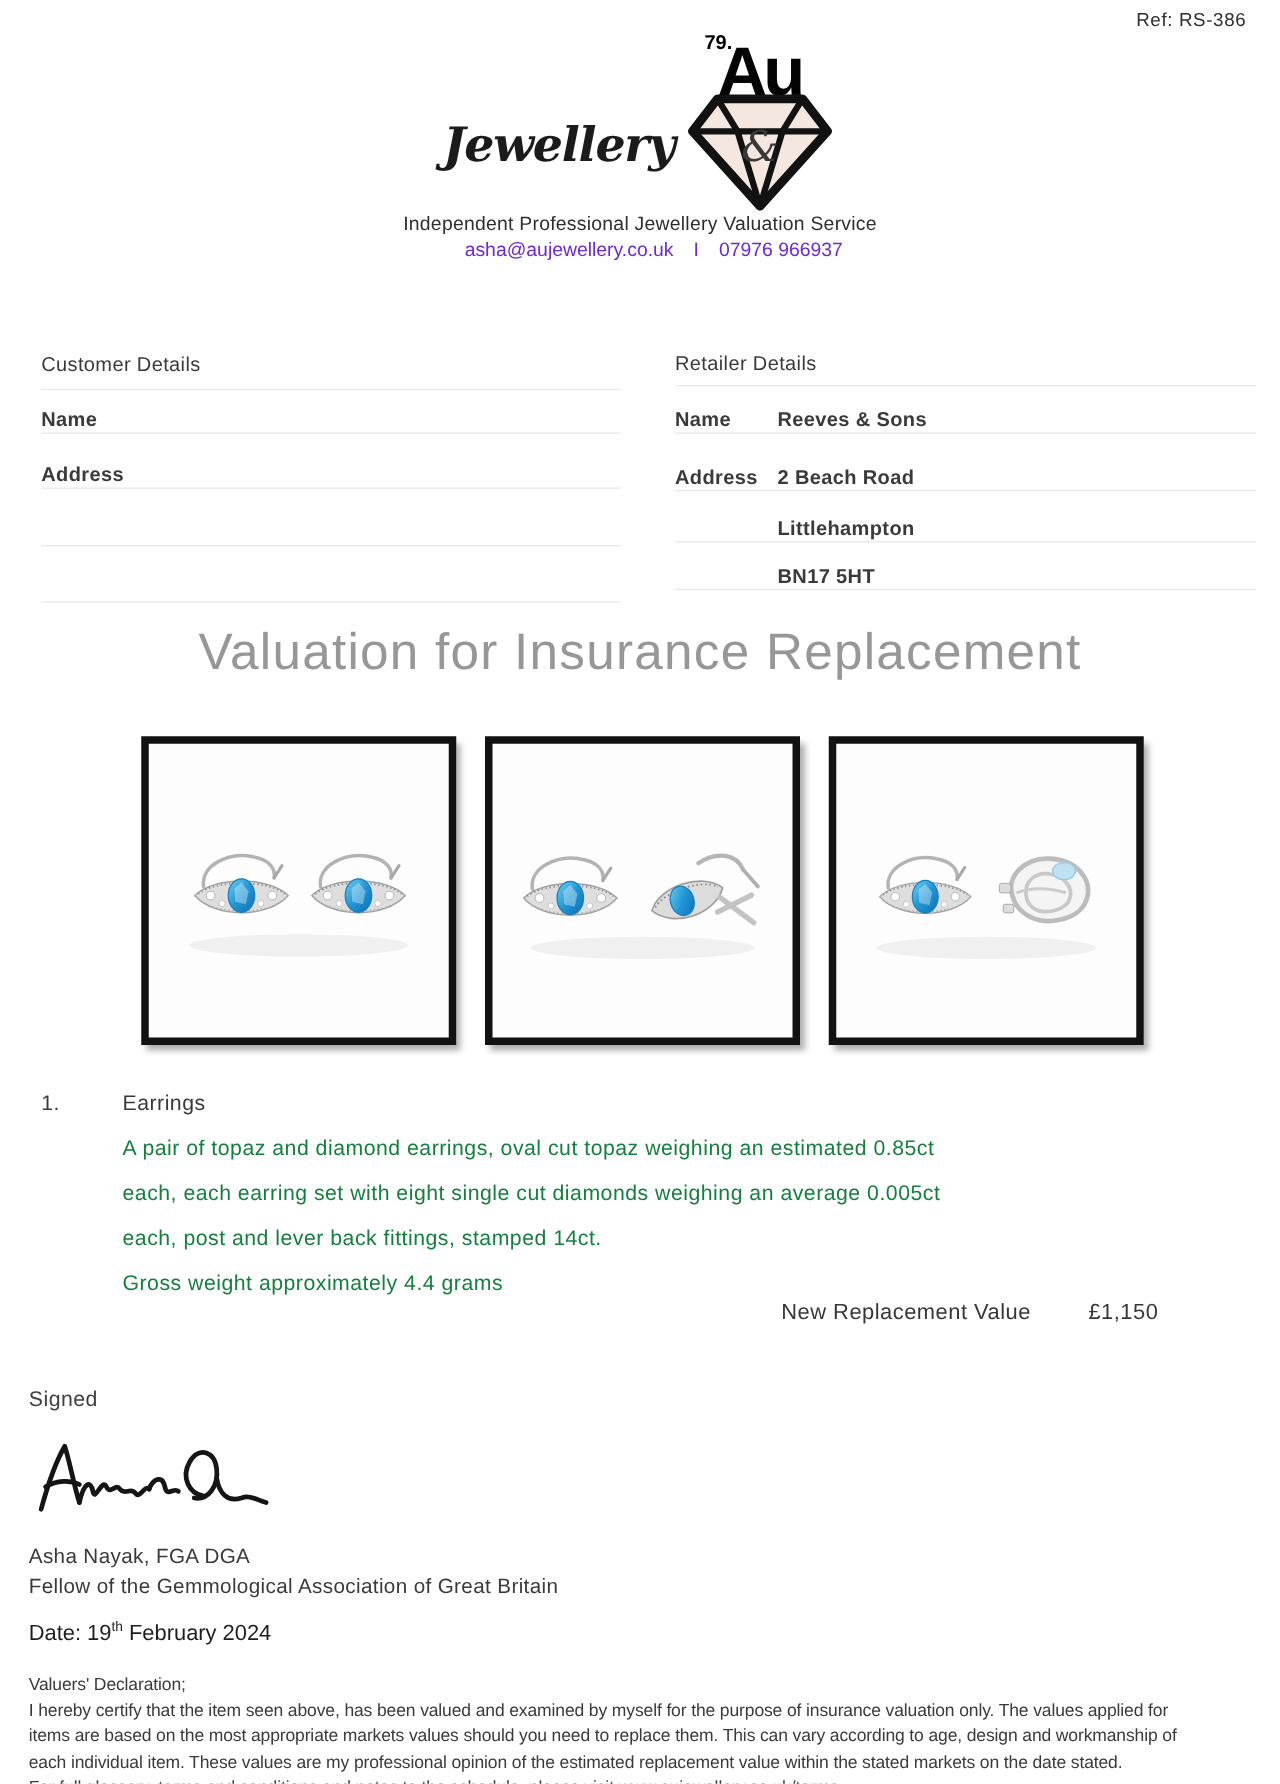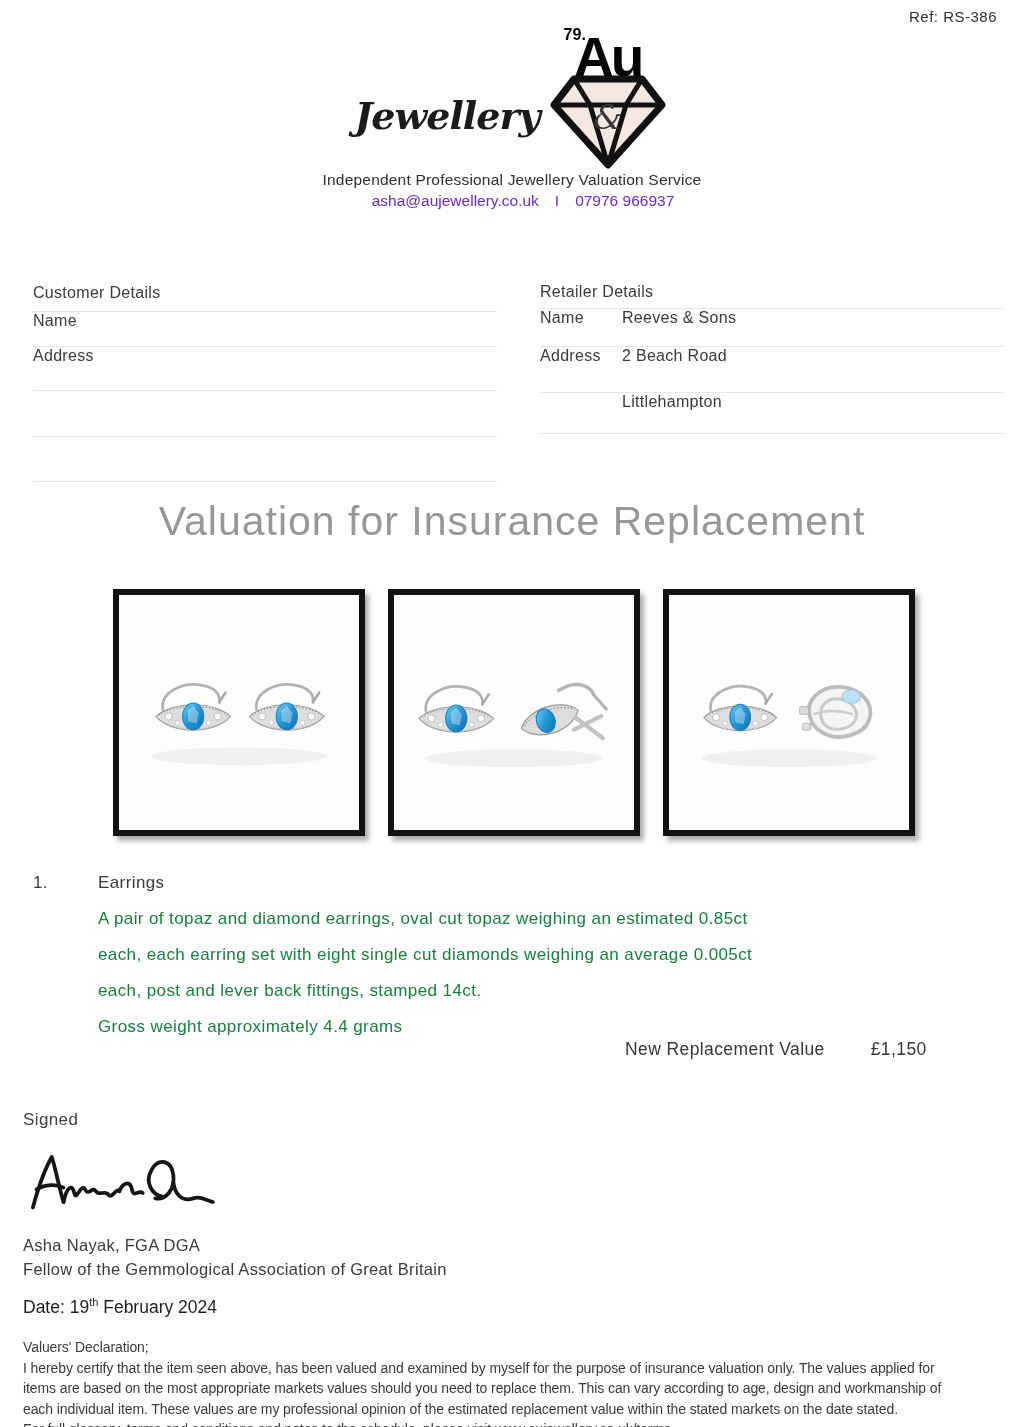--- a/index.html
+++ b/index.html
@@ -19,21 +19,21 @@
   .diamond-svg{position:absolute;left:1px;bottom:0;}
   .amp{font-family:"DejaVu Serif", serif;font-style:italic;font-size:34px;fill:#383838;}
   .tagline{position:absolute;top:171px;left:0;width:100%;text-align:center;font-size:15.5px;color:#2e2e2e;letter-spacing:.2px;}
   .contact{position:absolute;top:192px;left:0;width:100%;text-align:center;font-size:15.5px;color:#6d28d9;margin-left:11px;}
   .contact .sep{margin:0 16px;}
   
   .d-table{position:absolute;top:275px;font-size:16px;color:#3a3a3a;letter-spacing:.3px;}
   .d-table.cust{left:33px;width:464px;}
   .d-table.ret{left:540px;width:465px;}
   .d-head{height:36px;display:flex;align-items:center;border-bottom:1px solid #e7e7e7;}
-  .d-row{display:flex;align-items:flex-start;border-bottom:1px solid #e7e7e7;}
+  .d-row{display:flex;align-items:flex-end;border-bottom:1px solid #e7e7e7;font-weight:bold;}
   .d-label{width:82px;flex:0 0 auto;}
   .h34{height:34px}.h37{height:37px}.h43{height:43px}.h45{height:45px}.h44{height:44px}.h40{height:40px}
   
   .val-title{position:absolute;top:498px;left:0;width:100%;text-align:center;
     font-size:41px;font-weight:400;color:#979797;letter-spacing:1px;}
   
   .photo-row{position:absolute;top:589px;left:113px;display:flex;gap:23px;}
   .photo-frame{width:252px;height:247px;box-sizing:border-box;border:6px solid #121212;background:#fdfdfd;
     box-shadow:4px 5px 5px rgba(0,0,0,.32);}
   .photo-frame svg{display:block;width:100%;height:100%;}
@@ -147,20 +147,24 @@
     <span class="d-value">Reeves &amp; Sons</span>
   </div>
   <div class="d-row h45">
     <span class="d-label">Address</span>
     <span class="d-value">2 Beach Road</span>
   </div>
   <div class="d-row h40">
     <span class="d-label"></span>
     <span class="d-value">Littlehampton</span>
   </div>
+  <div class="d-row h37">
+    <span class="d-label"></span>
+    <span class="d-value">BN17 5HT</span>
+  </div>
 </div>
 
 <div class="val-title">Valuation for Insurance Replacement</div>
 
 <div class="photo-row">
   <div class="photo-frame">
     <svg viewBox="0 0 240 236">
       <ellipse cx="120" cy="162" rx="88" ry="9" fill="rgba(0,0,0,0.05)"></ellipse>
       <use href="#ear-front" x="28" y="78" width="92" height="78"></use>
       <use href="#ear-front" x="122" y="78" width="92" height="78"></use>

